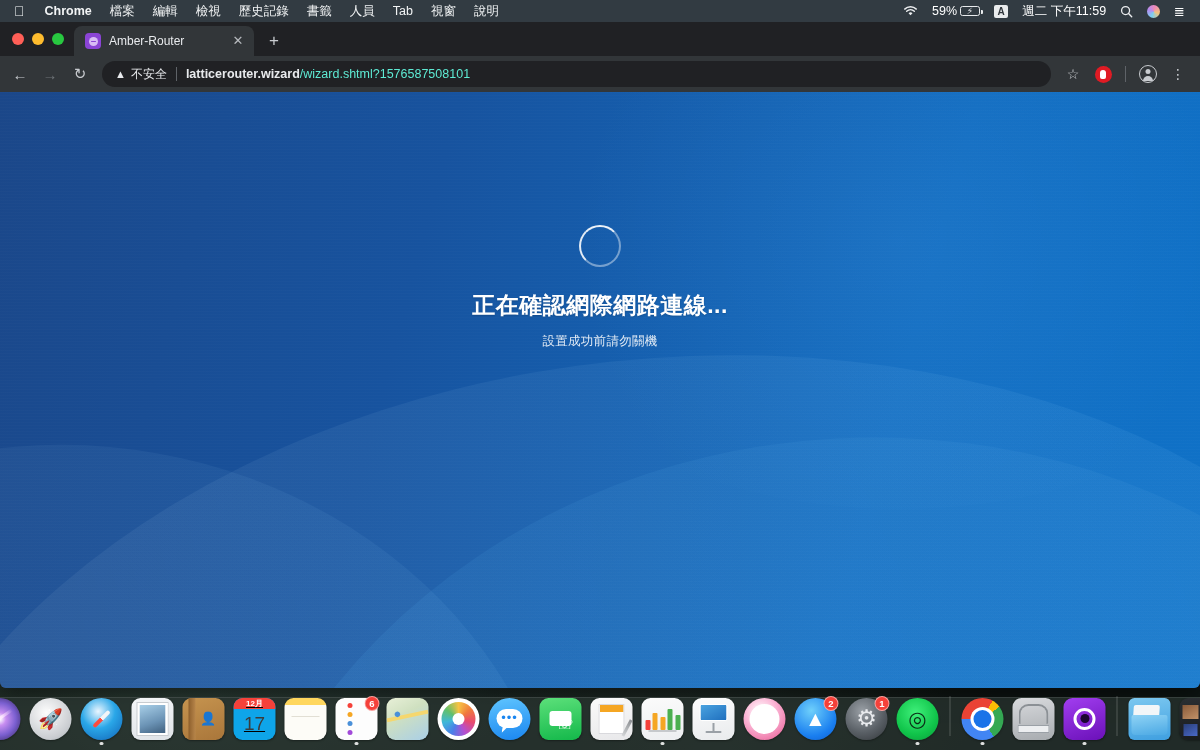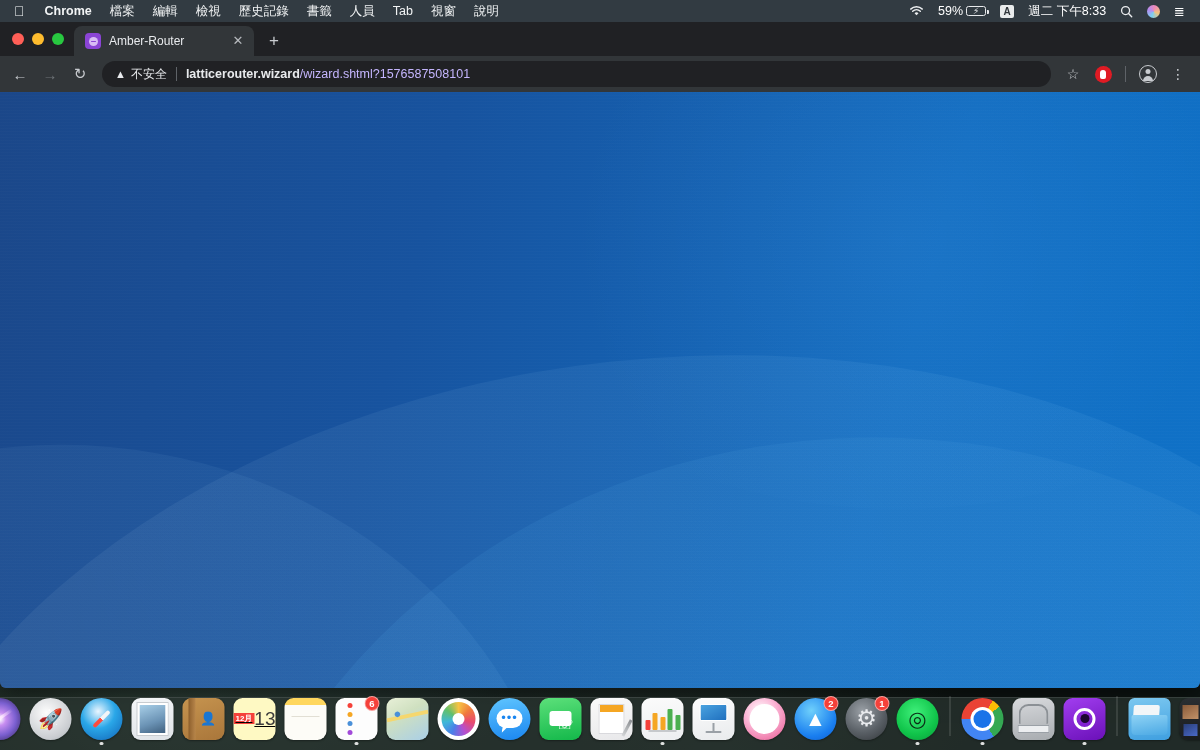--- a/index.html
+++ b/index.html
@@ -152,21 +152,21 @@
     color: #e8eaed; font-size: 11px; margin-right: 5px; flex:none;
   }
   .insecure {
     color: #e8eaed; font-size: 12px; white-space: nowrap; flex:none;
   }
   .omni-sep {
     width: 1px; height: 14px; background: #5f6368; margin: 0 9px; flex:none;
   }
   .url { font-size: 12.5px; white-space: nowrap; overflow: hidden; }
   .url .host { color: #e8eaed; font-weight: bold; }
-  .url .path { color: #c4b5fd; }
+  .url .path { color: #5eead4; }
   .star { color: #c8cbcf; font-size: 14px; }
   .ext-dot {
     width: 17px; height: 17px; border-radius: 50%;
     background: #e01b24; flex:none;
     display:flex; align-items:center; justify-content:center;
   }
   .ext-dot::after {
     content:""; width:6px; height:9px; border-radius:3px 3px 2px 2px;
     background:#fff;
   }
@@ -301,21 +301,21 @@
   .ic-mail .stamp {
     width:30px; height:32px; background: linear-gradient(160deg,#a8cfe8,#6b93b5 60%,#3f5f7d);
     border: 2.5px solid #fff; box-shadow: 0 0 0 1px #c8ccd0;
   }
   .ic-contacts { background: linear-gradient(160deg,#c6944f,#a9763a); }
   .ic-contacts::before {
     content:""; position:absolute; left:6px; top:0; bottom:0; width:7px;
     background: linear-gradient(90deg,#8d5f2c,#b7854a);
   }
   .ic-contacts .pg { color:#7a5120; font-size:13px; margin-left:9px; }
-  .ic-cal { background:#fef9c3; flex-direction:row;text-decoration:underline; }
+  .ic-cal { background:#0ea5e9; flex-direction:column;text-decoration:underline; }
   .ic-cal .m { width:100%; background:#f5413a; color:#fff; font-size:8px; font-weight:bold; text-align:center; line-height:11px; }
   .ic-cal .d { flex:1; display:flex; align-items:center; justify-content:center; color:#3c3c3c; font-size:19px; font-weight:300; }
   .ic-notes { background: linear-gradient(180deg,#ffd75e 0 17%, #fdfcf7 17% 100%); }
   .ic-notes .lines {
     position:absolute; left:7px; right:7px; top:18px;
     border-top:1px solid #e2dfd4; height:1px;
     box-shadow: 0 5px 0 -4px #e2dfd4, 0 10px 0 -4px #e2dfd4, 0 15px 0 -4px #e2dfd4;
   }
   .ic-reminders { background:#fdfdfd; }
   .ic-reminders .dots { display:flex; flex-direction:column; gap:4px; margin-right:14px; }
@@ -414,21 +414,21 @@
       <span class="battery">
         <span>59%</span>
         <span class="batt-glyph">
           <span class="batt-bolt">⚡</span>
         </span>
       </span>
     </span>
     <span class="mb-r">
       <span class="kbd-a">A</span>
     </span>
-    <span class="mb-r">週二 下午8:33</span>
+    <span class="mb-r">週二 下午11:59</span>
     <span class="mb-r">
       <svg width="13" height="13" viewBox="0 0 14 14">
         <circle cx="6" cy="6" r="4.3" stroke="#eceef0" stroke-width="1.4" fill="none"></circle>
         <line x1="9.2" y1="9.2" x2="12.6" y2="12.6" stroke="#eceef0" stroke-width="1.5" stroke-linecap="round"></line>
       </svg>
     </span>
     <span class="mb-r">
         <span class="siri-dot"></span>
       </span>
     <span class="mb-r cc-glyph">≣</span>
@@ -474,20 +474,25 @@
     <span class="tb-btn kebab">⋮</span>
   </div>
 
   <div class="page">
     <div class="glow"></div>
     <div class="swoosh1"></div>
     <div class="swoosh2"></div>
     <div class="swoosh3"></div>
     <div class="scanlines"></div>
 
+    <div class="center">
+      <div class="spinner"></div>
+      <div class="headline">正在確認網際網路連線...</div>
+      <div class="subline">設置成功前請勿關機</div>
+    </div>
   </div>
 </div>
 
 <div class="dock">
 
   <div class="dock-item">
     <div class="di circle ic-siri"></div>
       <span class="run-dot off"></span>
   </div>
 
@@ -515,21 +520,21 @@
   <div class="dock-item">
     <div class="di ic-contacts">
         <span class="pg">👤</span>
       </div>
       <span class="run-dot off"></span>
   </div>
 
   <div class="dock-item">
     <div class="di ic-cal">
       <span class="m">12月</span>
-      <span class="d">13</span>
+      <span class="d">17</span>
     </div>
       <span class="run-dot off"></span>
   </div>
 
   <div class="dock-item">
     <div class="di ic-notes">
         <span class="lines"></span>
       </div>
       <span class="run-dot off"></span>
   </div>

